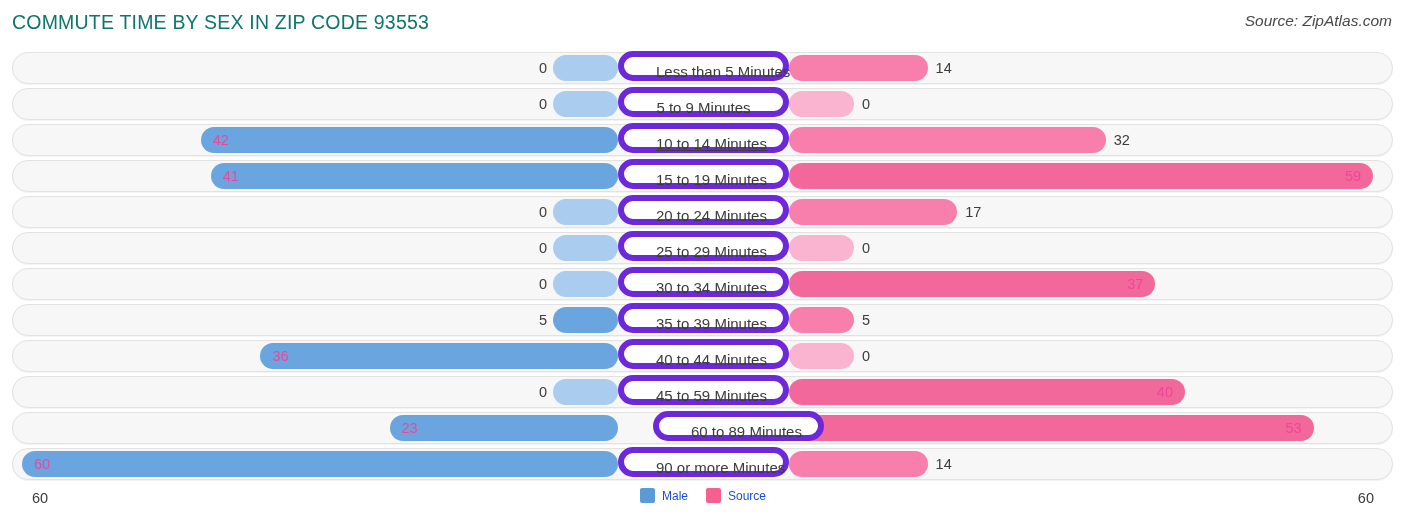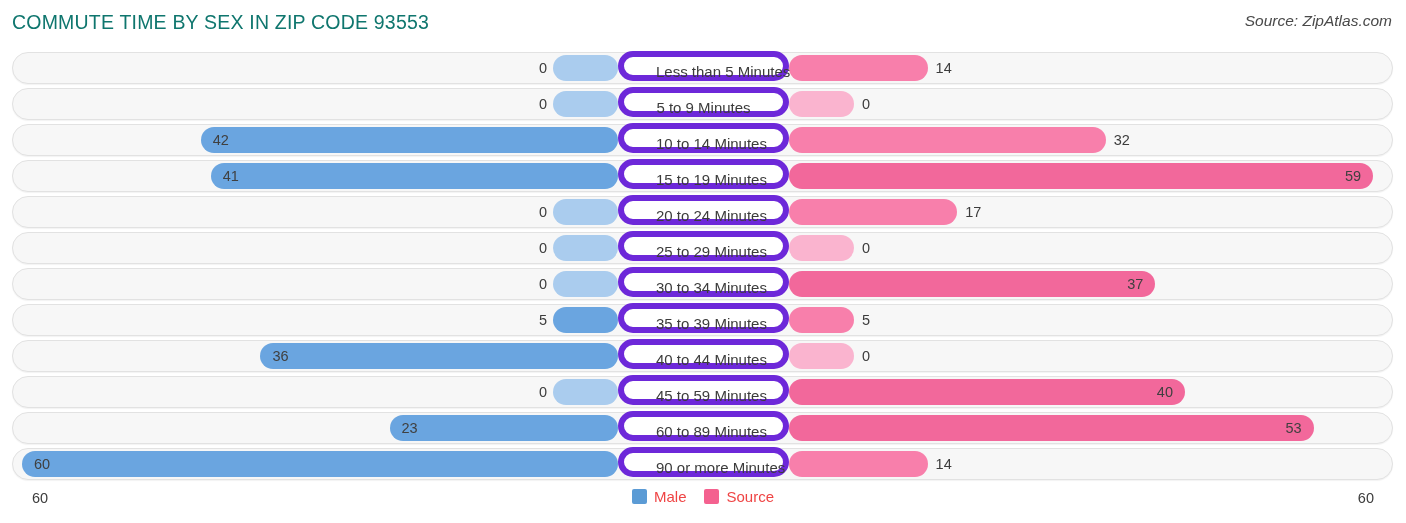--- a/index.html
+++ b/index.html
@@ -81,21 +81,21 @@
   .bar.female.pale { background: #fab4cf; }
 
   .val {
     position: absolute;
     top: 5px;
     height: 26px;
     line-height: 26px;
     font-size: 14.5px;
     white-space: nowrap;
   }
-  .val.inside  { color: #404040; }
+  .val.inside  { color: #ec4899; }
   .val.outside { color: #3c3c3c; }
 
   .catpill {
     position: absolute;
     top: 1px;
     height: 30px;
     line-height: 30px;
     background: #ffffff;
     border: 6px solid #6d28d9;
     border-radius: 15px;
@@ -141,22 +141,22 @@
     gap: 7px;
   }
   .swatch {
     width: 15px; height: 15px;
     border-radius: 2px;
     display: inline-block;
   }
   .swatch.male   { background: #5b9bd5; }
   .swatch.female { background: #f4618f; }
   .legend-label {
-    font-size: 15px;
-    color: #ef4444;
+    font-size: 12px;
+    color: #1d4ed8;
   }
 </style>
 </head>
 <body>
 
 <div id="page">
 
   <div class="header">
     <div class="chart-title">COMMUTE TIME BY SEX IN ZIP CODE 93553</div>
     <div class="source">Source: ZipAtlas.com</div>
@@ -183,21 +183,21 @@
           <div class="catpill" style="left: 618px; width: 171px;">5 to 9 Minutes</div>
         </div>
       </div>
       <div class="row">
         <div class="track"></div>
         <div class="barwrap">
           <div class="bar male" style="left: 200.8px; width: 417.2px;"></div>
           <div class="val inside" style="left: 212.8px;">42</div>
           <div class="bar female mid" style="left: 789px; width: 316.8px;"></div>
           <div class="val outside" style="left: 1113.8px;">32</div>
-          <div class="catpill" style="left: 618px; width: 171px;">10 to 14 Minutes</div>
+          <div class="catpill" style="left: 618px; width: 171px; text-decoration: underline;">10 to 14 Minutes</div>
         </div>
       </div>
       <div class="row">
         <div class="track"></div>
         <div class="barwrap">
           <div class="bar male" style="left: 210.733px; width: 407.267px;"></div>
           <div class="val inside" style="left: 222.733px;">41</div>
           <div class="bar female" style="left: 789px; width: 584.1px;"></div>
           <div class="val inside" style="left: 1339.1px; width: 22px; text-align: right;">59</div>
           <div class="catpill" style="left: 618px; width: 171px;">15 to 19 Minutes</div>
@@ -263,21 +263,21 @@
           <div class="catpill" style="left: 618px; width: 171px;">45 to 59 Minutes</div>
         </div>
       </div>
       <div class="row">
         <div class="track"></div>
         <div class="barwrap">
           <div class="bar male" style="left: 389.533px; width: 228.467px;"></div>
           <div class="val inside" style="left: 401.533px;">23</div>
           <div class="bar female" style="left: 789px; width: 524.7px;"></div>
           <div class="val inside" style="left: 1279.7px; width: 22px; text-align: right;">53</div>
-          <div class="catpill" style="left: 618px; width: 171px;">60 to 89 Minutes</div>
+          <div class="catpill" style="left: 653px; width: 171px;">60 to 89 Minutes</div>
         </div>
       </div>
       <div class="row">
         <div class="track"></div>
         <div class="barwrap">
           <div class="bar male" style="left: 22px; width: 596px;"></div>
           <div class="val inside" style="left: 34px;">60</div>
           <div class="bar female mid" style="left: 789px; width: 138.6px;"></div>
           <div class="val outside" style="left: 935.6px;">14</div>
           <div class="catpill" style="left: 618px; width: 171px;">90 or more Minutes</div>

